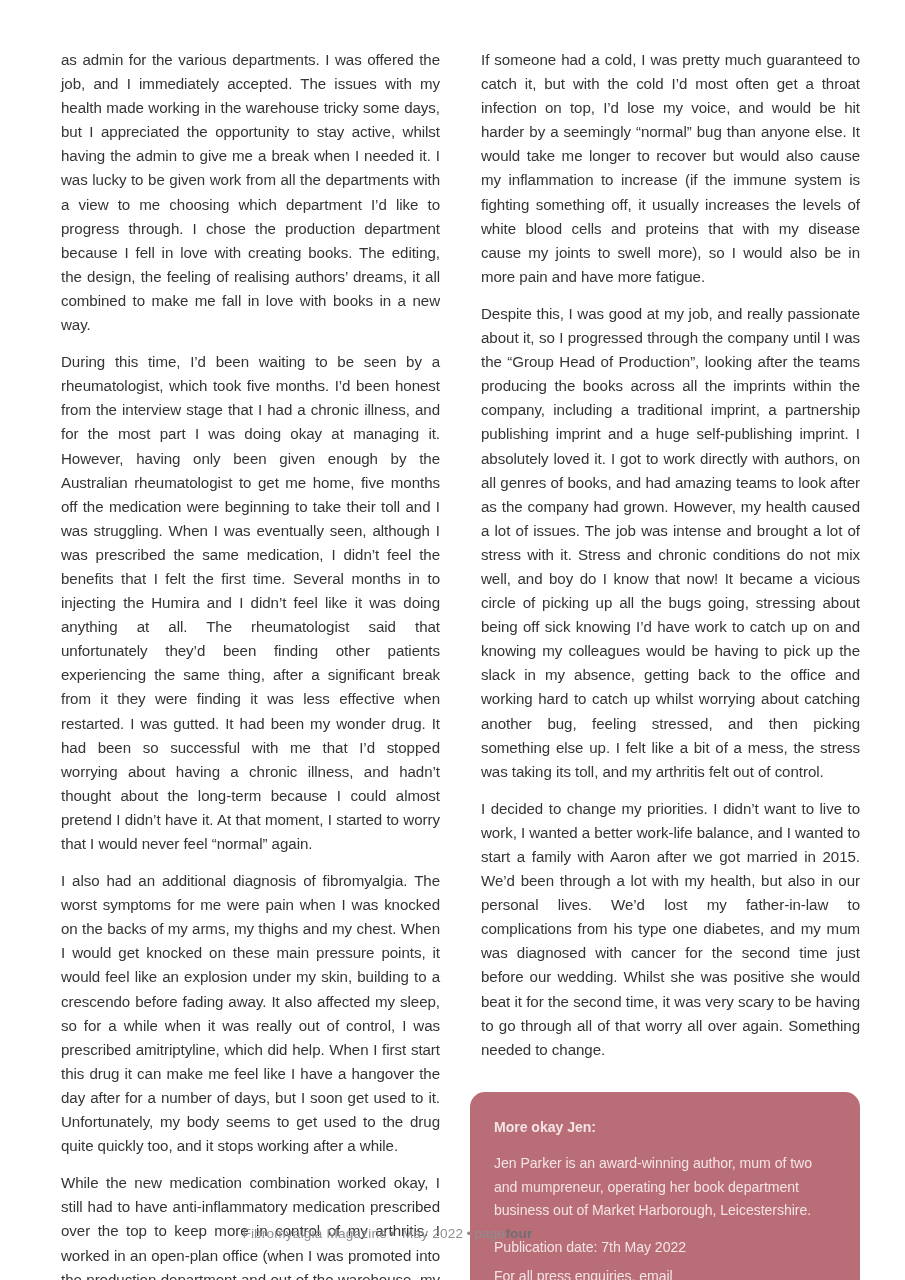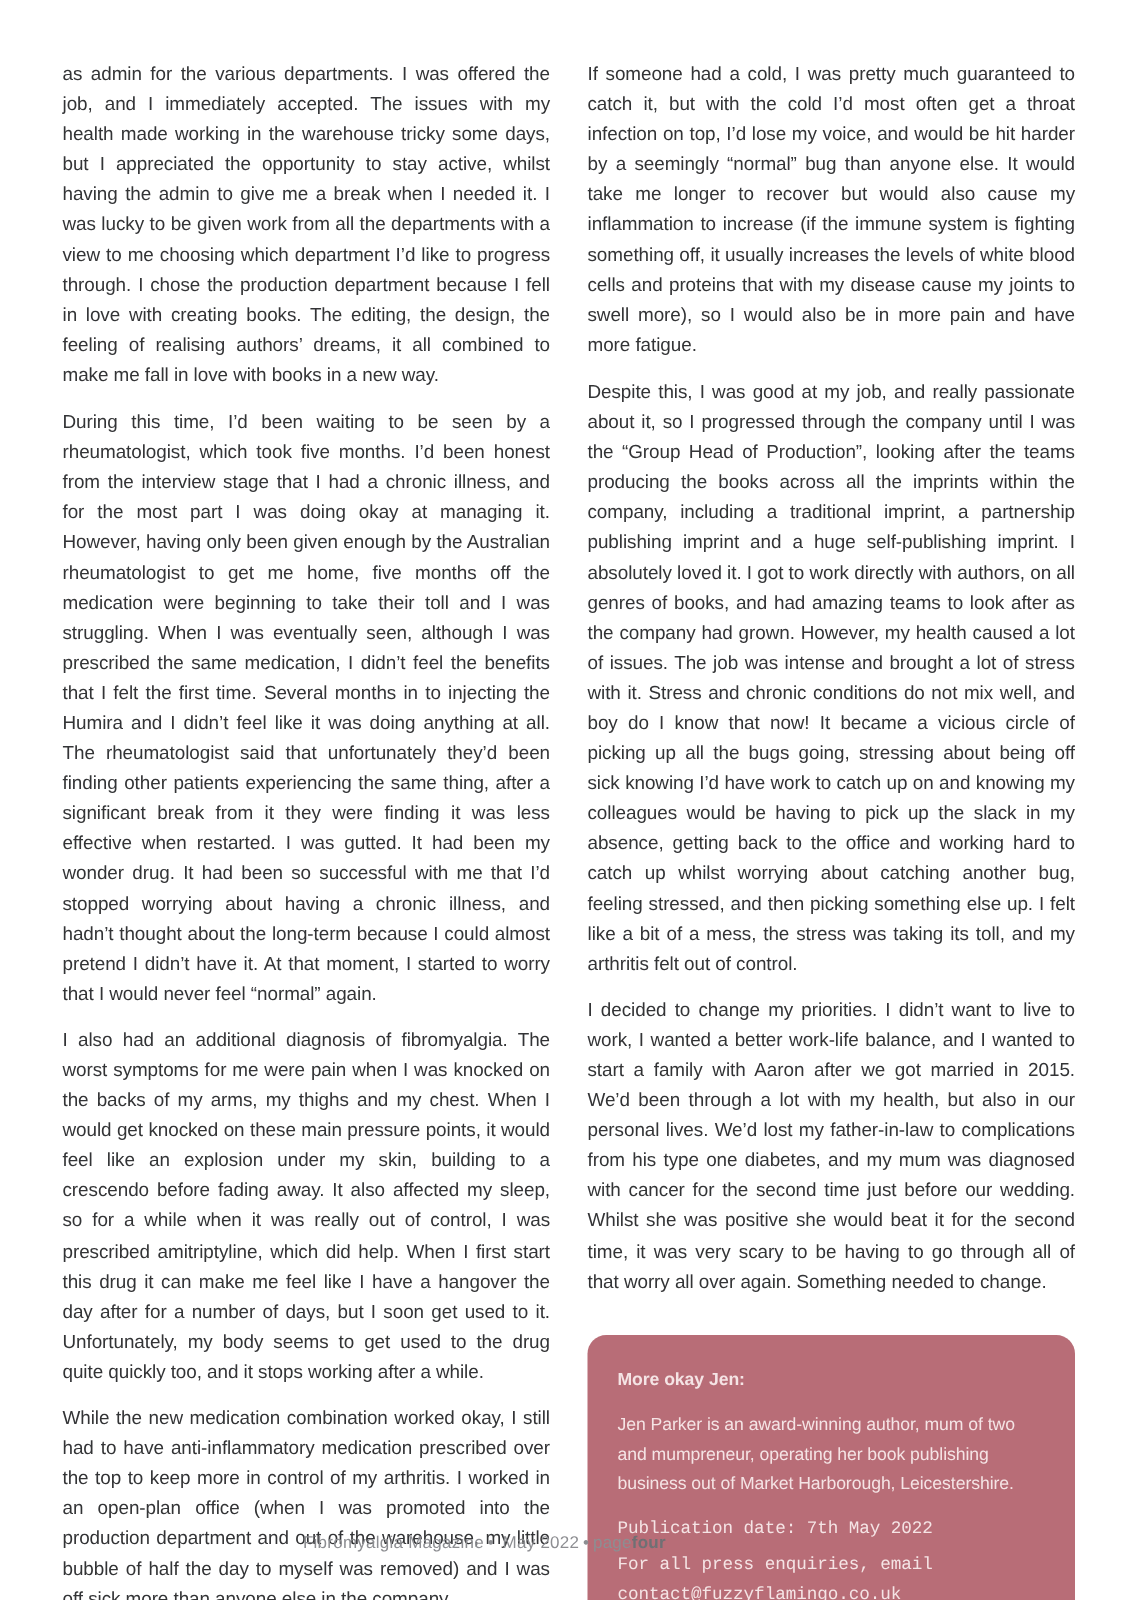--- a/index.html
+++ b/index.html
@@ -29,21 +29,21 @@
     gap: 30px;
     align-items: flex-start;
   }
 
   .column {
     width: 390px;
     flex: 0 0 390px;
   }
 
   p.body-text {
-    margin: 0 0 13px 0;
+    margin: 0 0 13px 11px;
     font-size: 15.1px;
     line-height: 24.1px;
     color: #333436;
     text-align: justify;
     text-justify: inter-word;
     letter-spacing: -0.05px;
     -webkit-font-smoothing: antialiased;
   }
 
   p.body-text.last {
@@ -72,21 +72,20 @@
   .callout p {
     margin: 0 0 13px 0;
     font-size: 14.1px;
     line-height: 23.5px;
     color: #f5e4e5;
     letter-spacing: -0.05px;
   }
 
   .callout p.tight {
     margin-bottom: 6px;
-    font-family: Liberation Mono, monospace;
   }
 
   
   .footer {
     position: absolute;
     left: 0;
     bottom: 36px;
     width: 775px;
     text-align: center;
     font-size: 13.6px;
@@ -119,21 +118,21 @@
       <p class="body-text last">While the new medication combination worked okay, I still had to have anti-inflammatory medication prescribed over the top to keep more in control of my arthritis. I worked in an open-plan office (when I was promoted into the production department and out of the warehouse, my little bubble of half the day to myself was removed) and I was off sick more than anyone else in the company.</p>
     </div>
 
     <div class="column">
       <p class="body-text">If someone had a cold, I was pretty much guaranteed to catch it, but with the cold I’d most often get a throat infection on top, I’d lose my voice, and would be hit harder by a seemingly “normal” bug than anyone else. It would take me longer to recover but would also cause my inflammation to increase (if the immune system is fighting something off, it usually increases the levels of white blood cells and proteins that with my disease cause my joints to swell more), so I would also be in more pain and have more fatigue.</p>
       <p class="body-text">Despite this, I was good at my job, and really passionate about it, so I progressed through the company until I was the “Group Head of Production”, looking after the teams producing the books across all the imprints within the company, including a traditional imprint, a partnership publishing imprint and a huge self-publishing imprint. I absolutely loved it. I got to work directly with authors, on all genres of books, and had amazing teams to look after as the company had grown. However, my health caused a lot of issues. The job was intense and brought a lot of stress with it. Stress and chronic conditions do not mix well, and boy do I know that now! It became a vicious circle of picking up all the bugs going, stressing about being off sick knowing I’d have work to catch up on and knowing my colleagues would be having to pick up the slack in my absence, getting back to the office and working hard to catch up whilst worrying about catching another bug, feeling stressed, and then picking something else up. I felt like a bit of a mess, the stress was taking its toll, and my arthritis felt out of control.</p>
       <p class="body-text last">I decided to change my priorities. I didn’t want to live to work, I wanted a better work-life balance, and I wanted to start a family with Aaron after we got married in 2015. We’d been through a lot with my health, but also in our personal lives. We’d lost my father-in-law to complications from his type one diabetes, and my mum was diagnosed with cancer for the second time just before our wedding. Whilst she was positive she would beat it for the second time, it was very scary to be having to go through all of that worry all over again. Something needed to change.</p>
 
       <div class="callout">
         <p class="callout-heading">More okay Jen:</p>
-        <p>Jen Parker is an award-winning author, mum of two and mumpreneur, operating her book publishing business out of Market Harborough, Leicestershire.</p>
+        <p>Jen Parker is an award-winning author, mum of two and mumpreneur, operating her book department business out of Market Harborough, Leicestershire.</p>
         <p class="tight">Publication date: 7th May 2022</p>
         <p class="tight">For all press enquiries, email contact@fuzzyflamingo.co.uk</p>
 
       </div>
     </div>
 
   </div>
 </div>
 
 <div class="footer">

